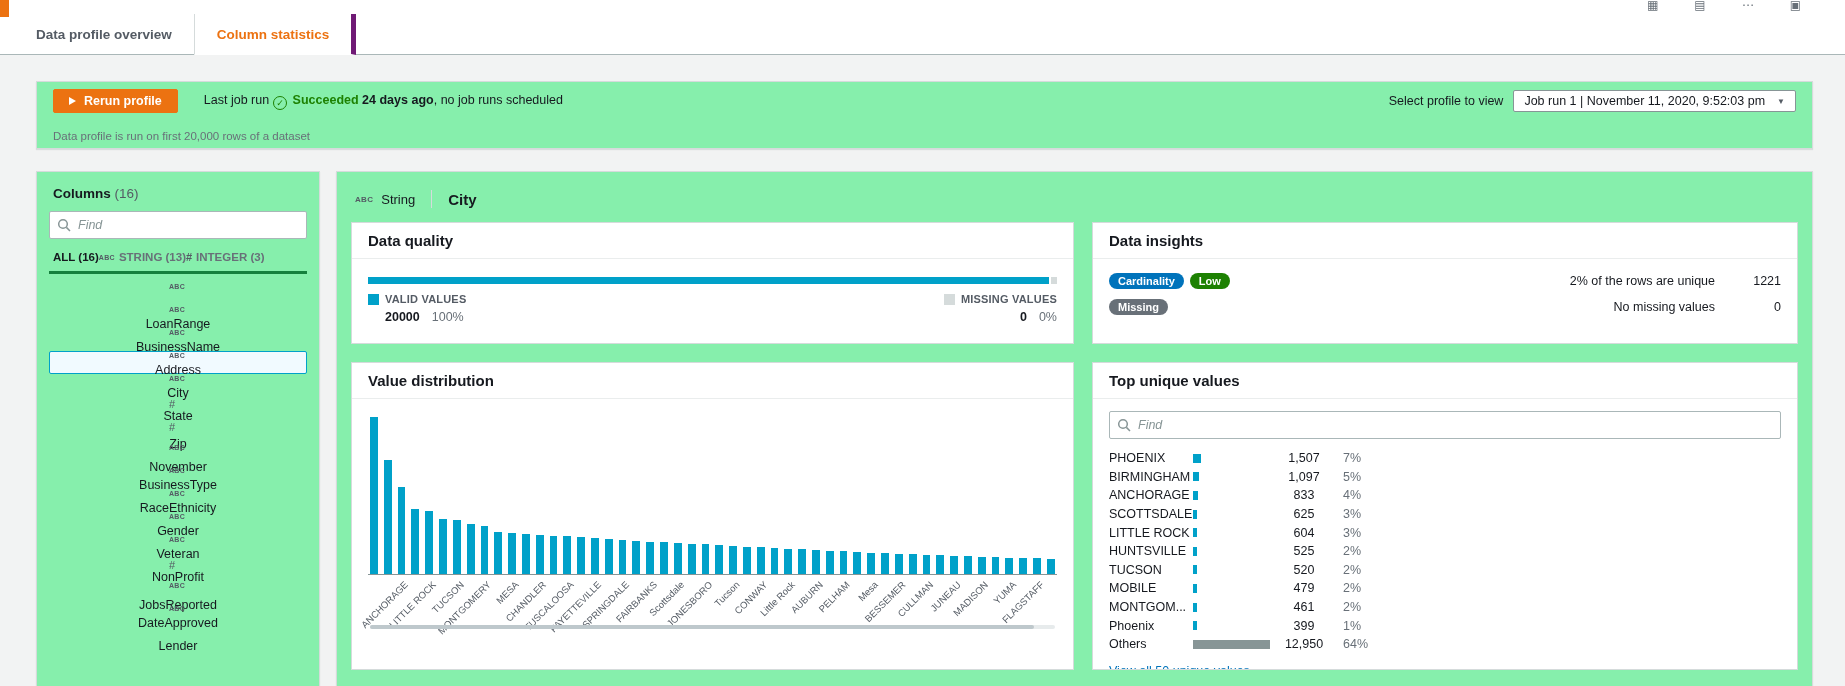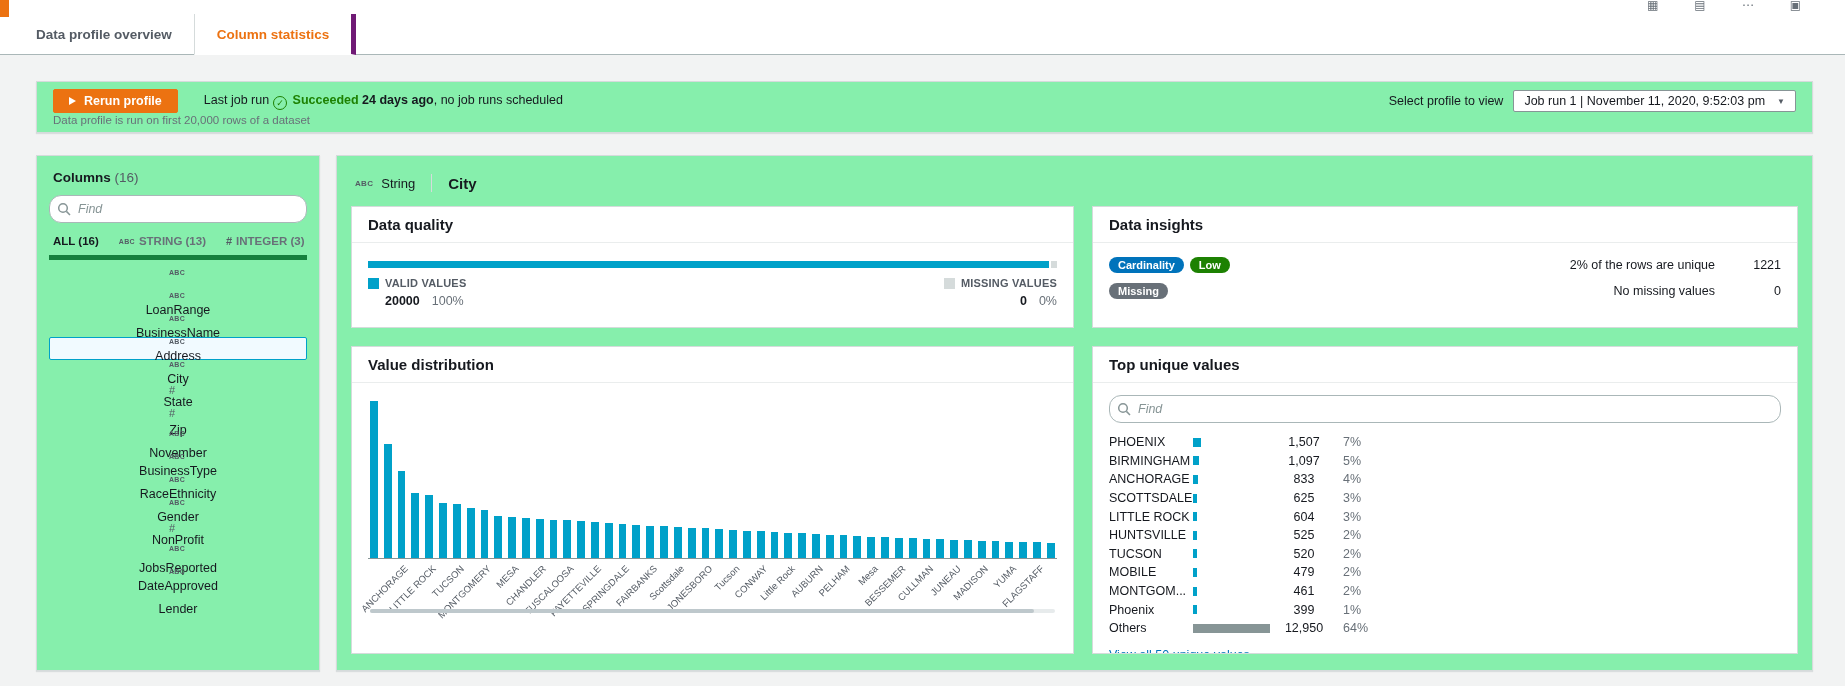--- a/index.html
+++ b/index.html
@@ -26,34 +26,34 @@
   .btn-primary { display:inline-flex; align-items:center; gap:8px; background:#ec7211; color:#fff; border:1px solid #ec7211; font-weight:bold; font-size:12.5px; padding:4px 15px; border-radius:2px; cursor:pointer; font-family:inherit; }
   .play { width:0; height:0; border-left:7px solid #fff; border-top:4.5px solid transparent; border-bottom:4.5px solid transparent; display:inline-block; }
   .status { margin-left:26px; font-size:12.5px; }
   .check { width:14px; height:14px; border:1.5px solid #1d8102; border-radius:50%; color:#1d8102; font-size:9px; display:inline-flex; align-items:center; justify-content:center; font-weight:bold; vertical-align:-2px; margin:0 2px 0 4px; }
   .succ { color:#1d8102; font-weight:bold; }
   .bold { font-weight:bold; }
   .spacer { flex:1; }
   .sel-label { font-size:12.5px; margin-right:10px; }
   .select { display:inline-flex; align-items:center; gap:12px; border:1px solid #879596; background:#fff; border-radius:2px; padding:3px 10px; font-size:12.5px; font-family:inherit; color:#16191f; cursor:pointer; }
   .caret { font-size:8px; color:#545b64; }
-  .note { font-size:11.5px; color:#687078; margin-top:1px; }
+  .note { font-size:11.5px; color:#687078; margin-top:17px; }
 
   .main-row { display:flex; gap:16px; }
 
   
   .sidebar { width:284px; flex:0 0 284px; height:516px; padding:14px 12px; overflow:hidden; }
   .sb-title { font-size:13.5px; padding-left:4px; }
   .sb-title .b { font-weight:bold; }
   .cnt { color:#545b64; }
   .search { position:relative; margin-top:10px; }
-  .search input { width:100%; height:28px; border:1px solid #aab7b8; border-radius:12px; padding:0 20px 0 28px; font-size:12.5px; font-family:inherit; color:#16191f; background:#fff; outline:none; }
+  .search input { width:100%; height:28px; border:1px solid #aab7b8; border-radius:2px; padding:0 20px 0 28px; font-size:12.5px; font-family:inherit; color:#16191f; background:#fff; outline:none; }
   .search input::placeholder { color:#879596; font-style:italic; }
   .search svg { position:absolute; left:8px; top:7px; }
-  .filters { display:flex; align-items:flex-end; gap:20px; margin-top:12px; border-bottom:5px solid #15803d; padding:0 4px 8px; }
+  .filters { display:flex; align-items:flex-end; gap:0; margin-top:12px; border-bottom:3px solid #15803d; padding:0 4px 8px; }
   .filter { display:flex; align-items:center; gap:4px; font-size:11.5px; color:#687078; font-weight:bold; cursor:pointer; white-space:nowrap; }
   .filter.active { color:#16191f; }
   .abc-ic { font-size:7px; font-weight:bold; color:#545b64; letter-spacing:0.3px; }
   .hash-ic { font-size:11px; color:#545b64; }
   .col-list { margin-top:8px; }
   .col-item { display:flex; align-items:center; gap:27px; height:23px; padding:0 6px; border:1px solid transparent; border-radius:2px; font-size:12.5px; cursor:pointer;flex-direction:column; }
   .col-item .abc-ic, .col-item .hash-ic { width:18px; text-align:left; }
   .col-item.selected { border-color:#00a1c9; background:#f1faff; }
 
   
@@ -219,20 +219,24 @@
             <div class="col-item">
               <span class="abc-ic">ABC</span>
               <span>RaceEthnicity</span>
             </div>
             <div class="col-item">
               <span class="abc-ic">ABC</span>
               <span>Gender</span>
             </div>
             <div class="col-item">
               <span class="abc-ic">ABC</span>
+              <span>Veteran</span>
+            </div>
+            <div class="col-item">
+              <span class="abc-ic">ABC</span>
               <span>NonProfit</span>
             </div>
             <div class="col-item">
               <span class="hash-ic">#</span>
               <span>JobsReported</span>
             </div>
             <div class="col-item">
               <span class="abc-ic">ABC</span>
               <span>DateApproved</span>
             </div>

